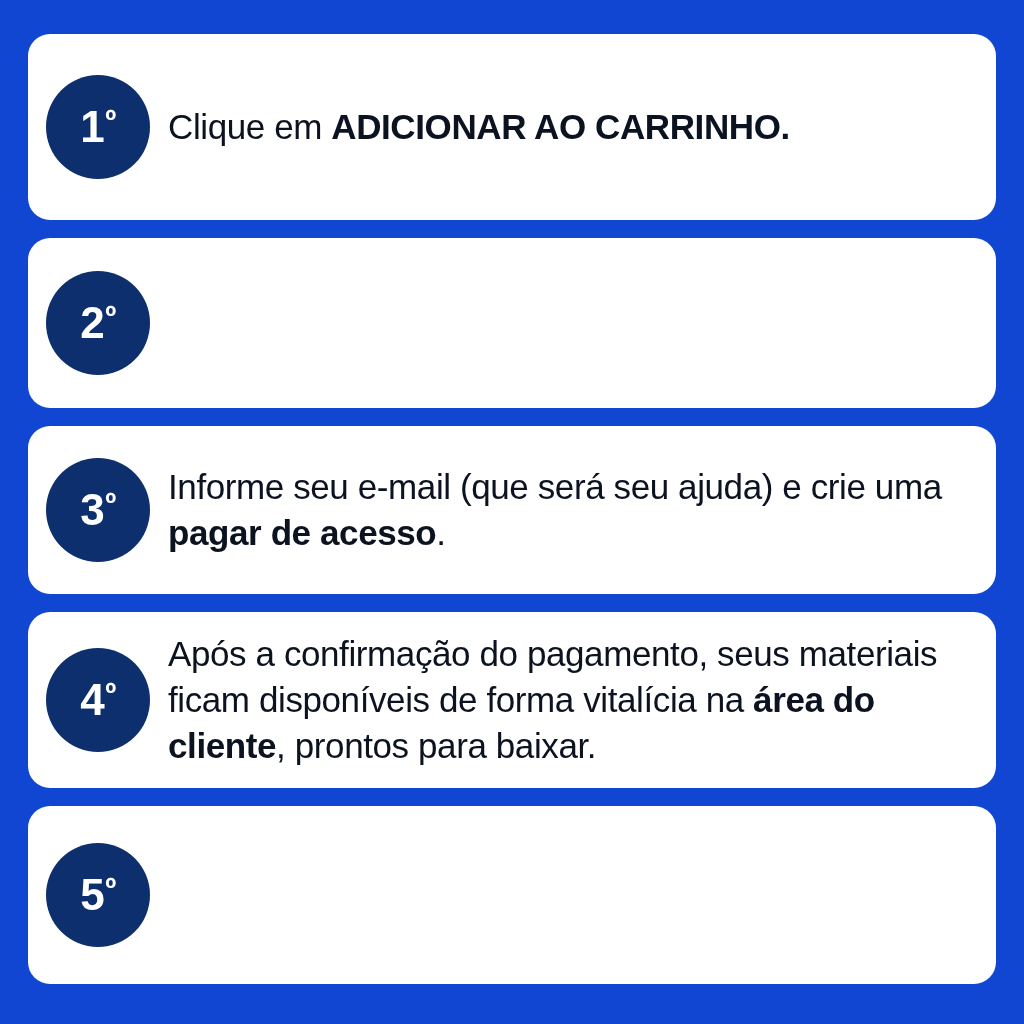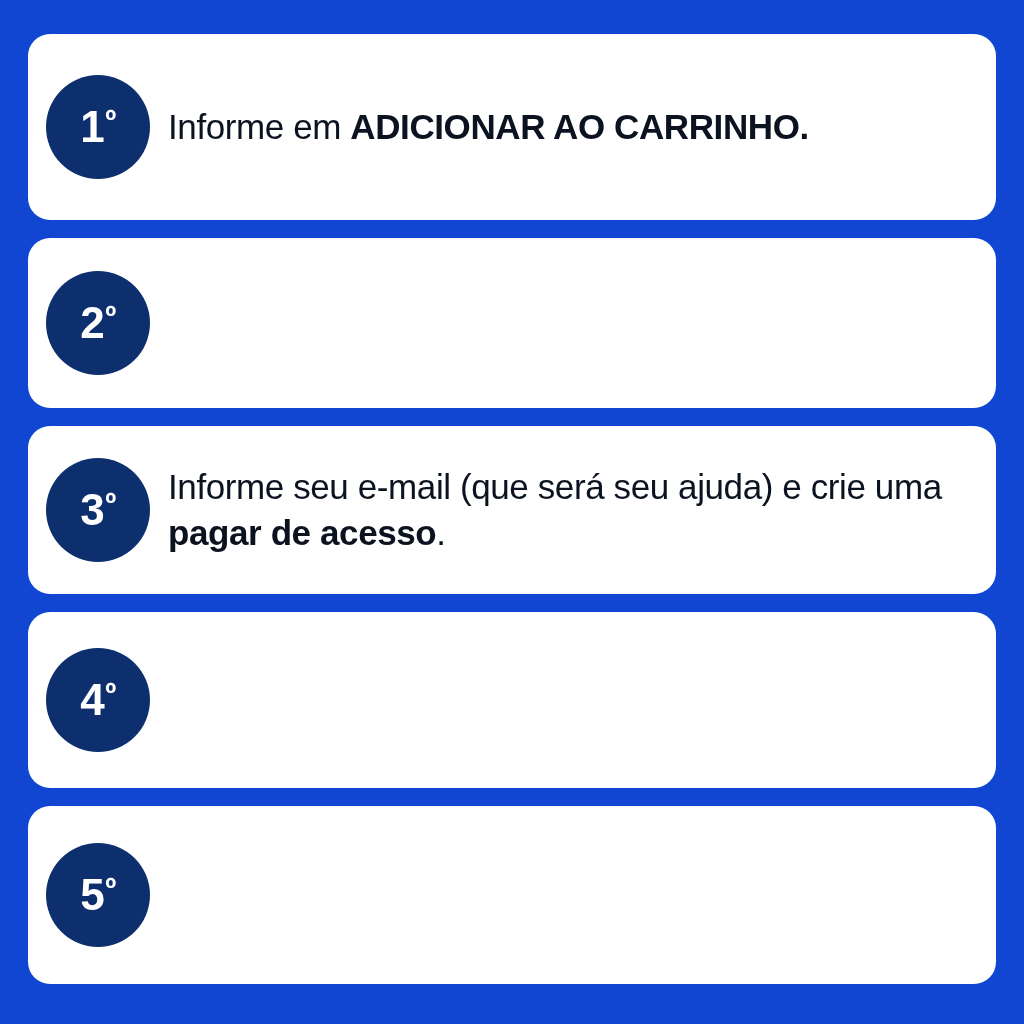--- a/index.html
+++ b/index.html
@@ -78,21 +78,21 @@
 <body>
 
 <div class="board">
 
   <div class="step-card s1">
     <div class="badge">
       <span>1</span>
         <span class="sup">º</span>
     </div>
     <div class="text">
-      <span>Informe em </span><b>ADICIONAR AO CARRINHO.</b>
+      <span>Clique em </span><b>ADICIONAR AO CARRINHO.</b>
     </div>
   </div>
 
   <div class="step-card s2">
     <div class="badge">
       <span>2</span>
         <span class="sup">º</span>
     </div>
   </div>
 
@@ -104,20 +104,23 @@
     <div class="text">
       <span>Informe seu e-mail (que será seu ajuda) e crie uma </span><b>pagar de acesso</b><span>.</span>
     </div>
   </div>
 
   <div class="step-card s4">
     <div class="badge">
       <span>4</span>
         <span class="sup">º</span>
     </div>
+    <div class="text">
+      <span>Após a confirmação do pagamento, seus materiais ficam disponíveis de forma vitalícia na </span><b>área do cliente</b><span>, prontos para baixar.</span>
+    </div>
   </div>
 
   <div class="step-card s5">
     <div class="badge">
       <span>5</span>
         <span class="sup">º</span>
     </div>
   </div>
 
 </div>

